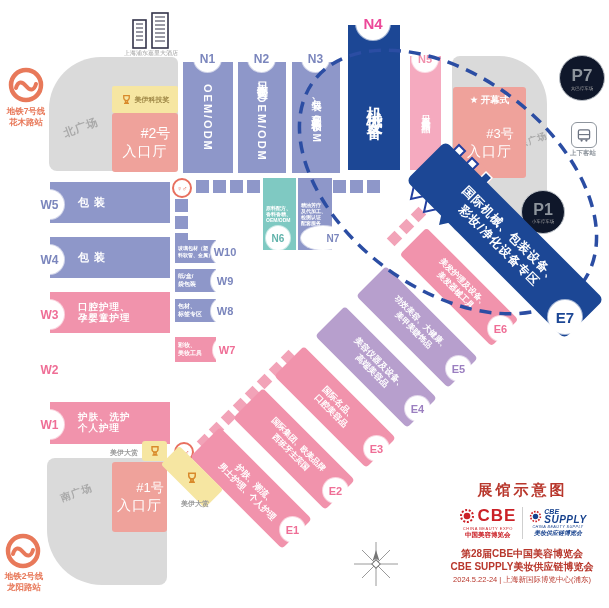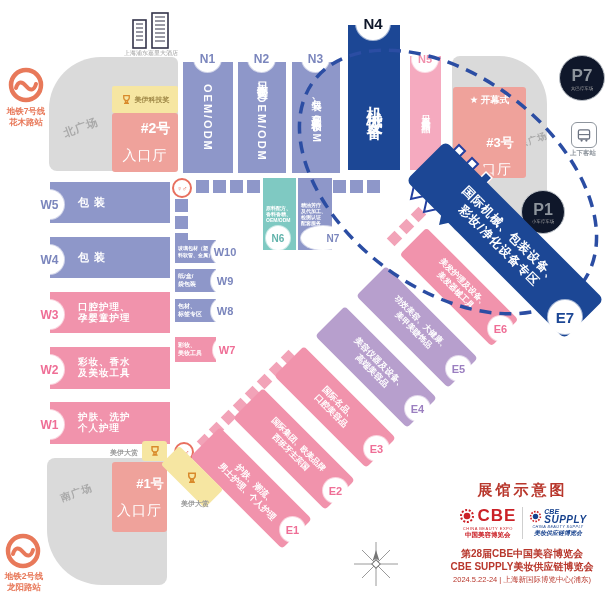--- a/index.html
+++ b/index.html
@@ -1,22 +1,22 @@
 <!DOCTYPE html>
 <html><head>
 <meta charset="utf-8">
 <style>
   html,body{margin:0;padding:0;background:#fff;}
   #map-canvas{position:relative;width:609px;height:608px;background:#fff;overflow:hidden;
     font-family:"Liberation Sans","DejaVu Sans",sans-serif;}
   .abs{position:absolute;}
   .plaza{background:#dadada;}
   .plaza-label{color:#a9a9a9;font-size:11px;font-weight:700;letter-spacing:1px;transform:rotate(-20deg);}
-  .entrance{background:#efa29b;color:#fff;text-align:center;border-radius:3px;gap:9px;}
-  .entrance .no{font-weight:700;font-size:13px;display:block;padding-left:21px;}
+  .entrance{background:#efa29b;color:#fff;text-align:center;border-radius:3px;}
+  .entrance .no{font-weight:400;font-size:13px;display:block;padding-left:21px;}
   .entrance .hall{font-size:14px;display:block;letter-spacing:1px;}
   .bar-v{writing-mode:vertical-rl;text-orientation:mixed;color:#fff;font-weight:700;
     display:flex;align-items:center;justify-content:center;letter-spacing:2px;}
   .bar-v span{display:block;}
   .circle-label{background:#fff;border-radius:50%;display:flex;align-items:center;justify-content:center;
     font-weight:700;box-shadow:0 0 0 1px rgba(255,255,255,.6);}
   .blue-bar{background:#8e97c9;}
   .pink-bar{background:#f193ac;}
   .wrow{display:flex;align-items:center;color:#fff;font-weight:700;}
   .wrow .txt{padding-left:28px;font-size:11px;line-height:1.15;letter-spacing:1px;}
@@ -116,21 +116,21 @@
 
   <div class="abs blue-bar bar-v" style="left:292px;top:62px;width:48px;height:111px;font-size:10px;">
     <span>包装、</span>
     <span>高端彩妆OEM</span>
   </div>
   <div class="abs circle-label" style="left:302px;top:45px;width:27px;height:27px;font-size:12px;color:#7b86bd;">N3</div>
 
   <div class="abs bar-v" style="left:348px;top:25px;width:52px;height:145px;background:#1c4795;font-size:16px;letter-spacing:6px;padding-top:14px;box-sizing:border-box;">
     <span>机械设备</span>
   </div>
-  <div class="abs circle-label" style="left:356px;top:6px;width:34px;height:34px;font-size:15px;color:#0f172a;">N4</div>
+  <div class="abs circle-label" style="left:356px;top:6px;width:34px;height:34px;font-size:15px;color:#ec4899;">N4</div>
 
   <div class="abs bar-v" style="left:410px;top:56px;width:31px;height:114px;background:#f5aabf;font-size:9px;">
     <span>日本美妆精品</span>
   </div>
   <div class="abs circle-label" style="left:412px;top:46px;width:26px;height:26px;font-size:11px;color:#f191ad;">N5</div>
 
   <div class="abs sq" style="left:196px;top:180px;"></div>
   <div class="abs sq" style="left:213px;top:180px;"></div>
   <div class="abs sq" style="left:230px;top:180px;"></div>
   <div class="abs sq" style="left:247px;top:180px;"></div>
@@ -170,26 +170,20 @@
   <div class="abs circle-label" style="left:35px;top:245px;width:29px;height:29px;font-size:12px;color:#7b86bd;">W4</div>
 
   <div class="abs pink-bar wrow" style="left:50px;top:292px;width:120px;height:41px;">
     <div class="txt" style="font-size:9.5px;">
       <span style="display:block;">口腔护理、</span>
       <span style="display:block;">孕婴童护理</span>
     </div>
   </div>
   <div class="abs circle-label" style="left:35px;top:300px;width:29px;height:29px;font-size:12px;color:#ef6e96;">W3</div>
 
-  <div class="abs pink-bar wrow" style="left:50px;top:347px;width:120px;height:42px;">
-    <div class="txt" style="font-size:9.5px;">
-      <span style="display:block;">彩妆、香水</span>
-      <span style="display:block;">及美妆工具</span>
-    </div>
-  </div>
   <div class="abs circle-label" style="left:35px;top:355px;width:29px;height:29px;font-size:12px;color:#ef6e96;">W2</div>
 
   <div class="abs pink-bar wrow" style="left:50px;top:402px;width:120px;height:42px;">
     <div class="txt" style="font-size:9.5px;">
       <span style="display:block;">护肤、洗护</span>
       <span style="display:block;">个人护理</span>
     </div>
   </div>
   <div class="abs circle-label" style="left:35px;top:410px;width:29px;height:29px;font-size:12px;color:#ef6e96;">W1</div>
 

